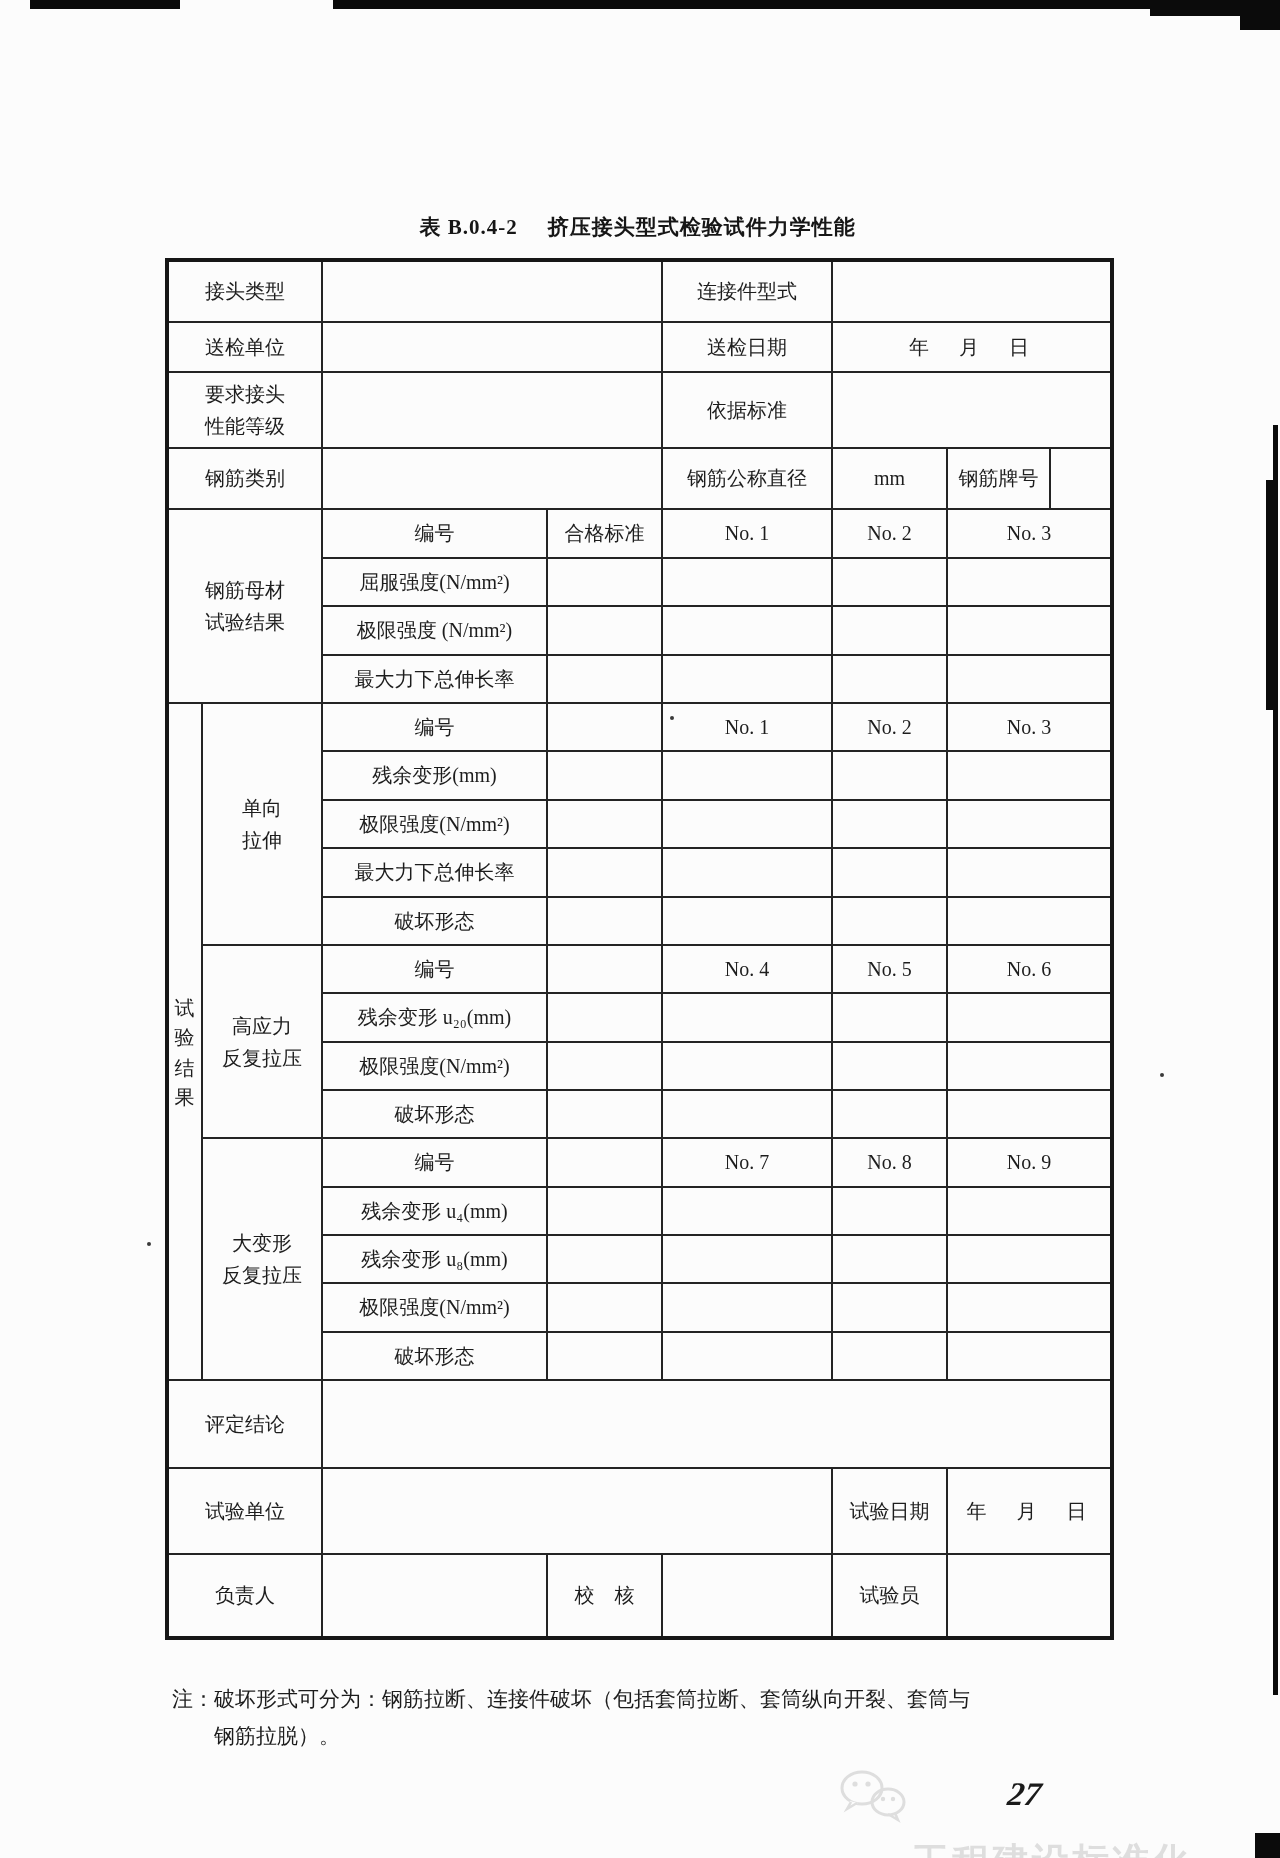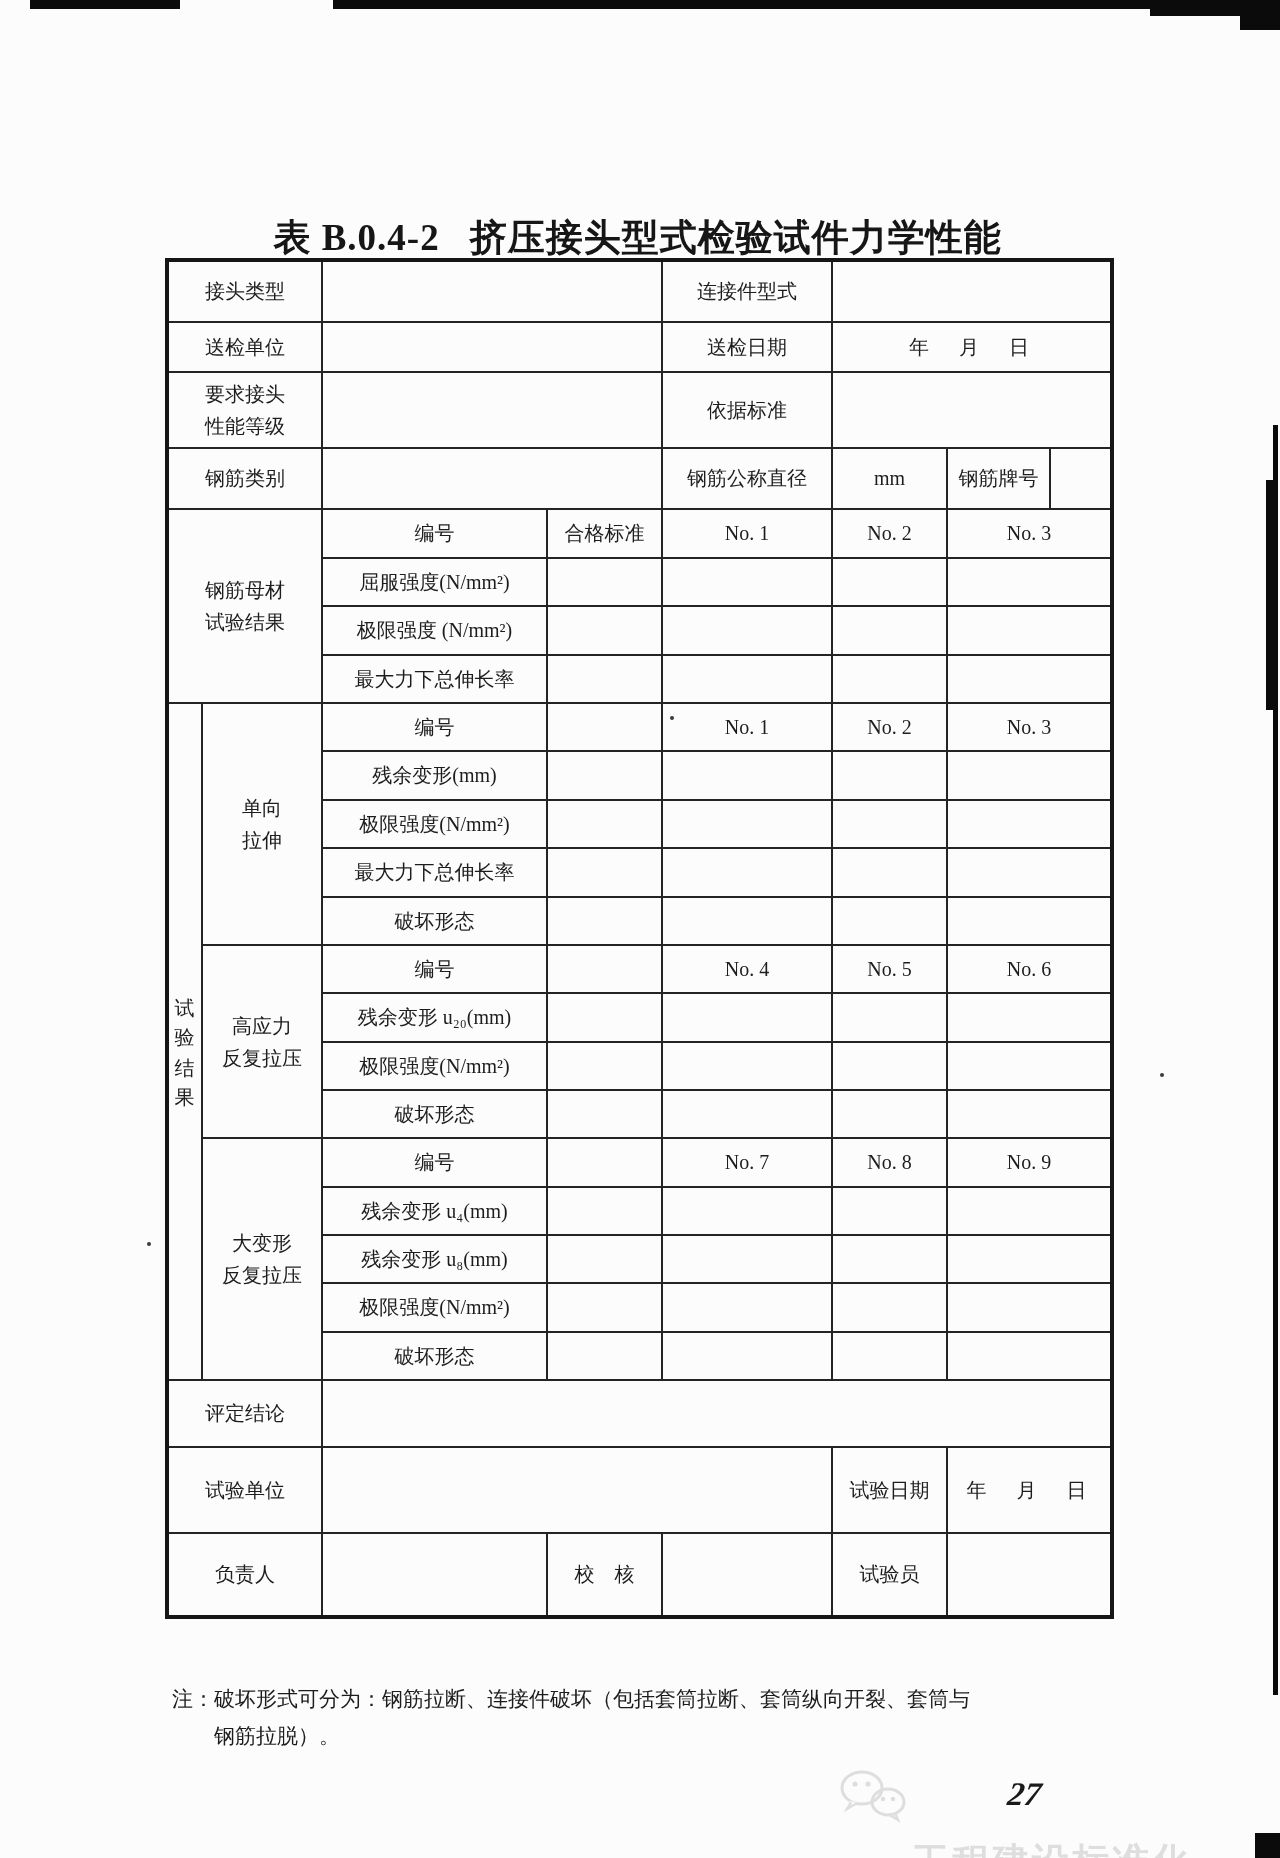--- a/index.html
+++ b/index.html
@@ -4,21 +4,21 @@
 <style>
   * { margin:0; padding:0; box-sizing:border-box; }
   body { background:#888; font-family:"Liberation Serif","DejaVu Serif",serif; }
   .page { position:relative; width:1280px; height:1858px; background:#fcfcfc; overflow:hidden; margin:0 auto; }
 
   
   .artifact { position:absolute; background:#0b0b0b; }
 
   
   .doc-title { position:absolute; left:165px; top:213px; width:945px; text-align:center;
-    font-size:37px; font-weight:bold; color:#161616; letter-spacing:1px; }
+    font-size:21px; font-weight:bold; color:#161616; letter-spacing:1px; }
   .doc-title .gap { display:inline-block; width:30px; }
 
   
   table.form { position:absolute; left:165px; top:258px; width:945px;
     border-collapse:collapse; table-layout:fixed; border:4px solid #161616; }
   table.form td { border:2px solid #242424; text-align:center; vertical-align:middle;
     font-size:20px; color:#1d1d1d; padding:0 2px; overflow:hidden; }
   td.tl { text-align:left; padding-left:12px; }
   .two-line div { line-height:32px; }
   .vert-label { writing-mode:vertical-rl; text-orientation:upright; letter-spacing:30px;
@@ -248,21 +248,21 @@
       <td colspan="2"></td>
     </tr>
     <tr style="height:48px">
       <td>破坏形态</td>
       <td></td>
       <td></td>
       <td></td>
       <td colspan="2"></td>
     </tr>
 
-    <tr style="height:67px">
+    <tr style="height:88px">
       <td colspan="2">评定结论</td>
       <td colspan="6"></td>
     </tr>
 
     <tr style="height:86px">
       <td colspan="2">试验单位</td>
       <td colspan="3"></td>
       <td>试验日期</td>
       <td colspan="2" class="datecell">年　月　日</td>
     </tr>

